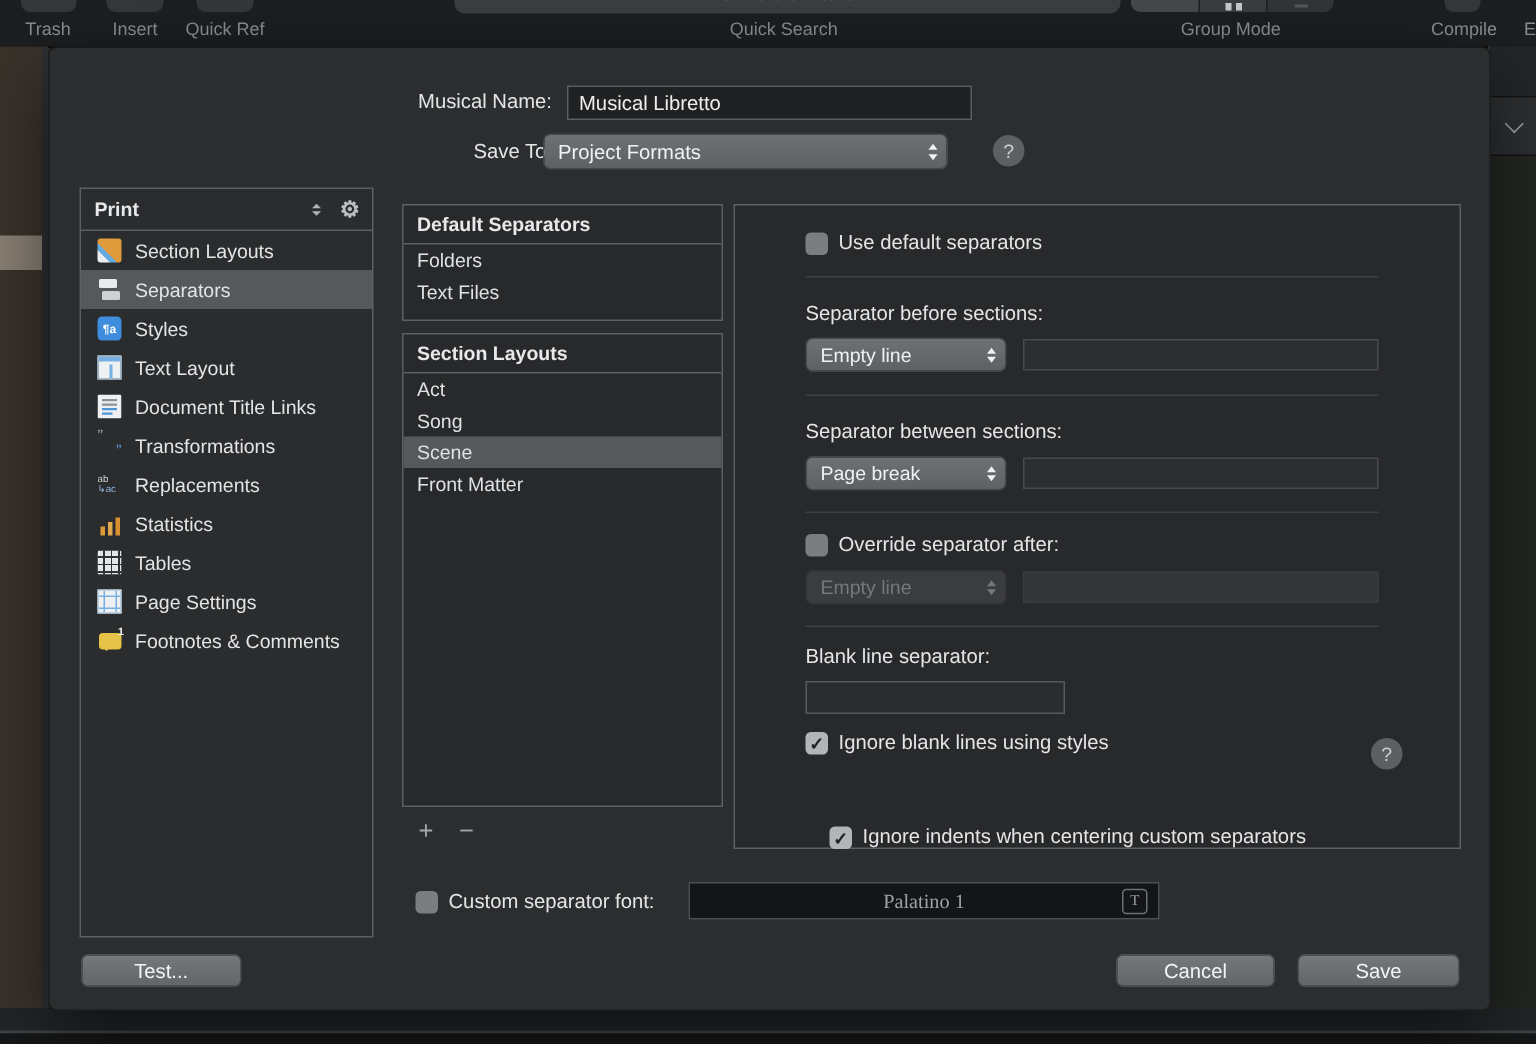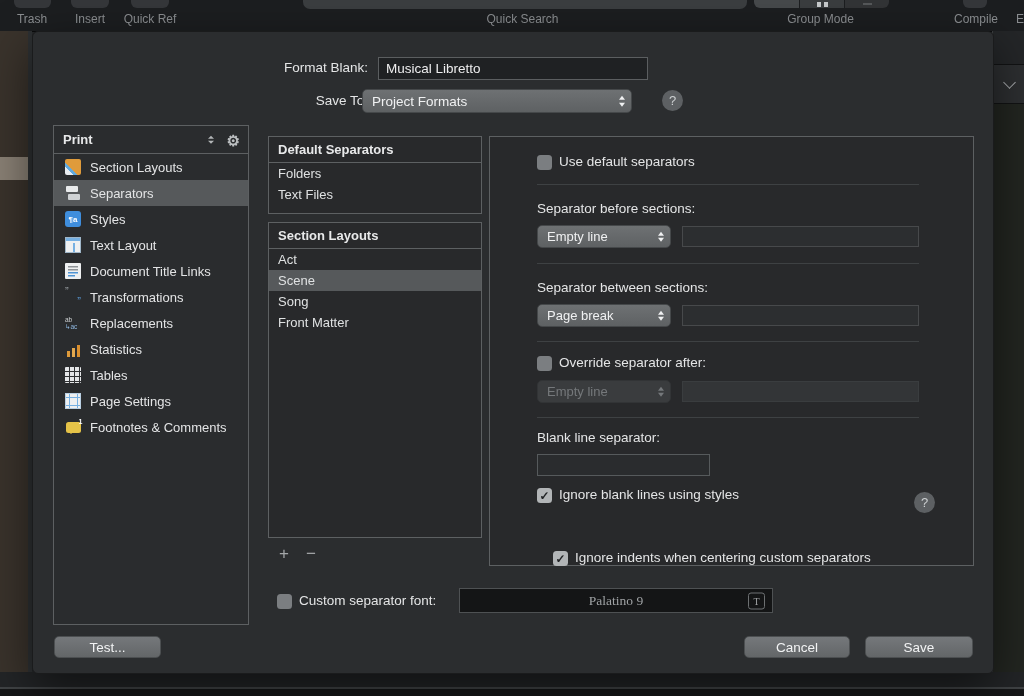--- a/index.html
+++ b/index.html
@@ -163,21 +163,21 @@
     </div>
     <div class="sect3"></div>
   </div>
 
   <div class="bottomband"></div>
   <div class="bottomline"></div>
   <div class="bottomdark"></div>
 
   <div class="sheet">
 
-    <div class="lbl r" style="left:130px;top:28px;width:205px;">Format Blank:</div>
+    <div class="lbl r" style="left:130px;top:28px;width:205px;">Musical Name:</div>
     <input class="input" style="left: 345px; top: 25px; width: 270px; height: 23px;" value="Musical Libretto">
     <div class="lbl r" style="left:130px;top:61px;width:205px;">Save To:</div>
     <div class="popup big" style="left:329px;top:57px;width:270px;">
       <span>Project Formats</span>
       <span class="updown"></span>
     </div>
     <div class="helpbtn" style="left:629px;top:58px;">
       <span>?</span>
     </div>
 
@@ -245,22 +245,22 @@
 
     <div class="panel" style="left:235px;top:104px;width:214px;height:78px;">
       <div class="phead" style="height:25px;">Default Separators</div>
       <div class="mid-row">Folders</div>
       <div class="mid-row">Text Files</div>
     </div>
 
     <div class="panel" style="left:235px;top:190px;width:214px;height:316px;">
       <div class="phead" style="height:25px;">Section Layouts</div>
       <div class="mid-row">Act</div>
+      <div class="mid-row">Song</div>
       <div class="mid-row sel">Scene</div>
-      <div class="mid-row">Song</div>
       <div class="mid-row">Front Matter</div>
     </div>
 
     <div class="plusminus" style="left:241px;top:513px;">+</div>
     <div class="plusminus" style="left:268px;top:513px;">−</div>
 
     <div class="panel" style="left:456px;top:104px;width:485px;height:430px;background:#28292b;">
       <div class="cb" style="left:47px;top:18px;"></div>
       <div class="lbl" style="left:69px;top:17px;">Use default separators</div>
 
@@ -308,21 +308,21 @@
     </div>
 
     <div class="cb checked" style="left:520px;top:519px;">
       <span class="ck">✓</span>
     </div>
     <div class="lbl" style="left:542px;top:518px;">Ignore indents when centering custom separators</div>
 
     <div class="cb" style="left:244px;top:562px;"></div>
     <div class="lbl" style="left:266px;top:561px;">Custom separator font:</div>
     <div class="fontbtn" style="left:426px;top:556px;width:314px;height:25px;">
-      <span>Palatino 9</span>
+      <span>Palatino 1</span>
       <span class="ticon">T</span>
     </div>
 
     <div class="btn" style="left:21px;top:604px;width:107px;height:22px;">Test...</div>
     <div class="btn" style="left:711px;top:604px;width:106px;height:22px;">Cancel</div>
     <div class="btn" style="left:832px;top:604px;width:108px;height:22px;">Save</div>
   </div>
 </div>
 
 </body></html>

